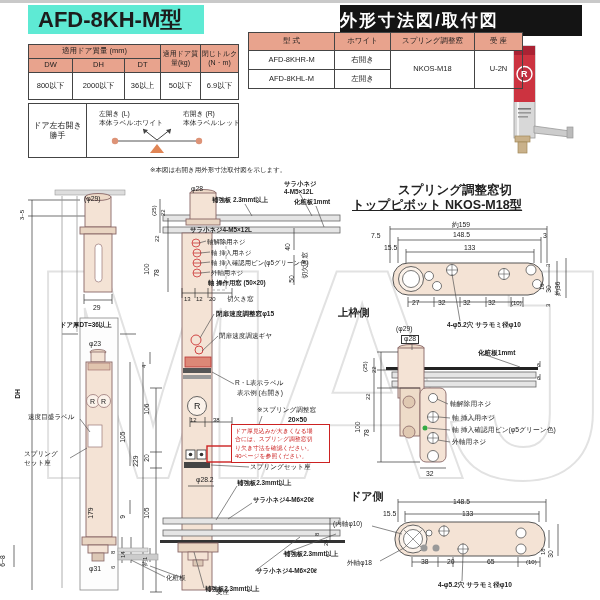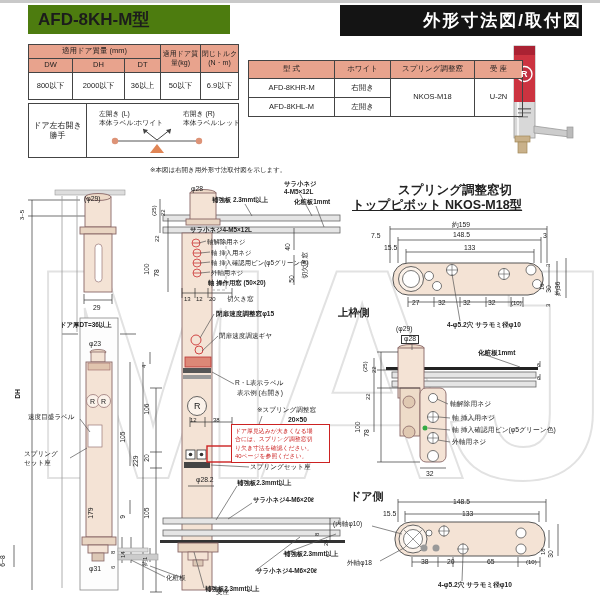--- a/index.html
+++ b/index.html
@@ -1,23 +1,23 @@
 <!DOCTYPE html>
 <html><head>
 <meta charset="utf-8">
 <style>
   html,body{margin:0;padding:0;}
   body{font-family:"Liberation Sans","DejaVu Sans",sans-serif;}
   .page{position:relative;width:600px;height:600px;background:#fff;overflow:hidden;}
   .abs{position:absolute;}
   .top-strip{left:0;top:0;width:600px;height:3px;background:#c9c9c9;}
-  .model-title{left:28px;top:5px;width:202px;height:29px;background:#4d7c0f;color:#1c1c1c;
-    font-weight:bold;font-size:17px;line-height:29px;padding-left:10px;box-sizing:border-box;}
+  .model-title{left:28px;top:5px;width:176px;height:29px;background:#5eead4;color:#1c1c1c;
+    font-weight:bold;font-size:22px;line-height:29px;padding-left:10px;box-sizing:border-box;}
   .doc-title{left:340px;top:5px;width:242px;height:31px;background:#141414;color:#ffffff;
-    font-weight:bold;font-size:17px;text-align:right;line-height:31px;letter-spacing:2px;}
+    font-weight:bold;font-size:17px;text-align:left;line-height:31px;letter-spacing:2px;}
   table{border-collapse:collapse;position:absolute;table-layout:fixed;}
   th,td{border:1px solid #444;font-size:7.5px;text-align:center;padding:0;line-height:1.15;
     font-weight:normal;color:#1c1c1c;overflow:hidden;}
   .spec th{background:#e8a38d;}
   .model th{background:#e8a38d;}
   .hd-cell{background:#ffffff;font-size:8px;}
   .handing-content{position:relative;background:#fff;}
   .hand-block{position:absolute;font-size:6.8px;text-align:left;line-height:1.3;white-space:nowrap;}
   .sec-title{left:30px;top:159px;font-size:13.5px;font-weight:bold;color:#111;}
   .sec-note{left:150px;top:166px;font-size:6.5px;color:#222;}
@@ -378,21 +378,21 @@
           <line x1="70" y1="12" x2="84" y2="1" stroke="#444" stroke-width="1"></line>
           <polygon points="56,1 61,2 57,6" fill="#444"></polygon>
           <polygon points="84,1 79,2 83,6" fill="#444"></polygon>
           <polygon points="70,16 63,25 77,25" fill="#e08555"></polygon>
         </svg>
       </td>
     </tr>
   </tbody>
     </table>
 
-  <table class="model z4" style="left:248px;top:60px;">
+  <table class="model z4" style="left:248px;top:32px;">
     <colgroup>
         <col style="width:86px">
         <col style="width:56px">
         <col style="width:84px">
         <col style="width:48px">
       </colgroup>
     <tbody>
         <tr style="height:18px">
       <th>型  式</th>
       <th>ホワイト</th>

